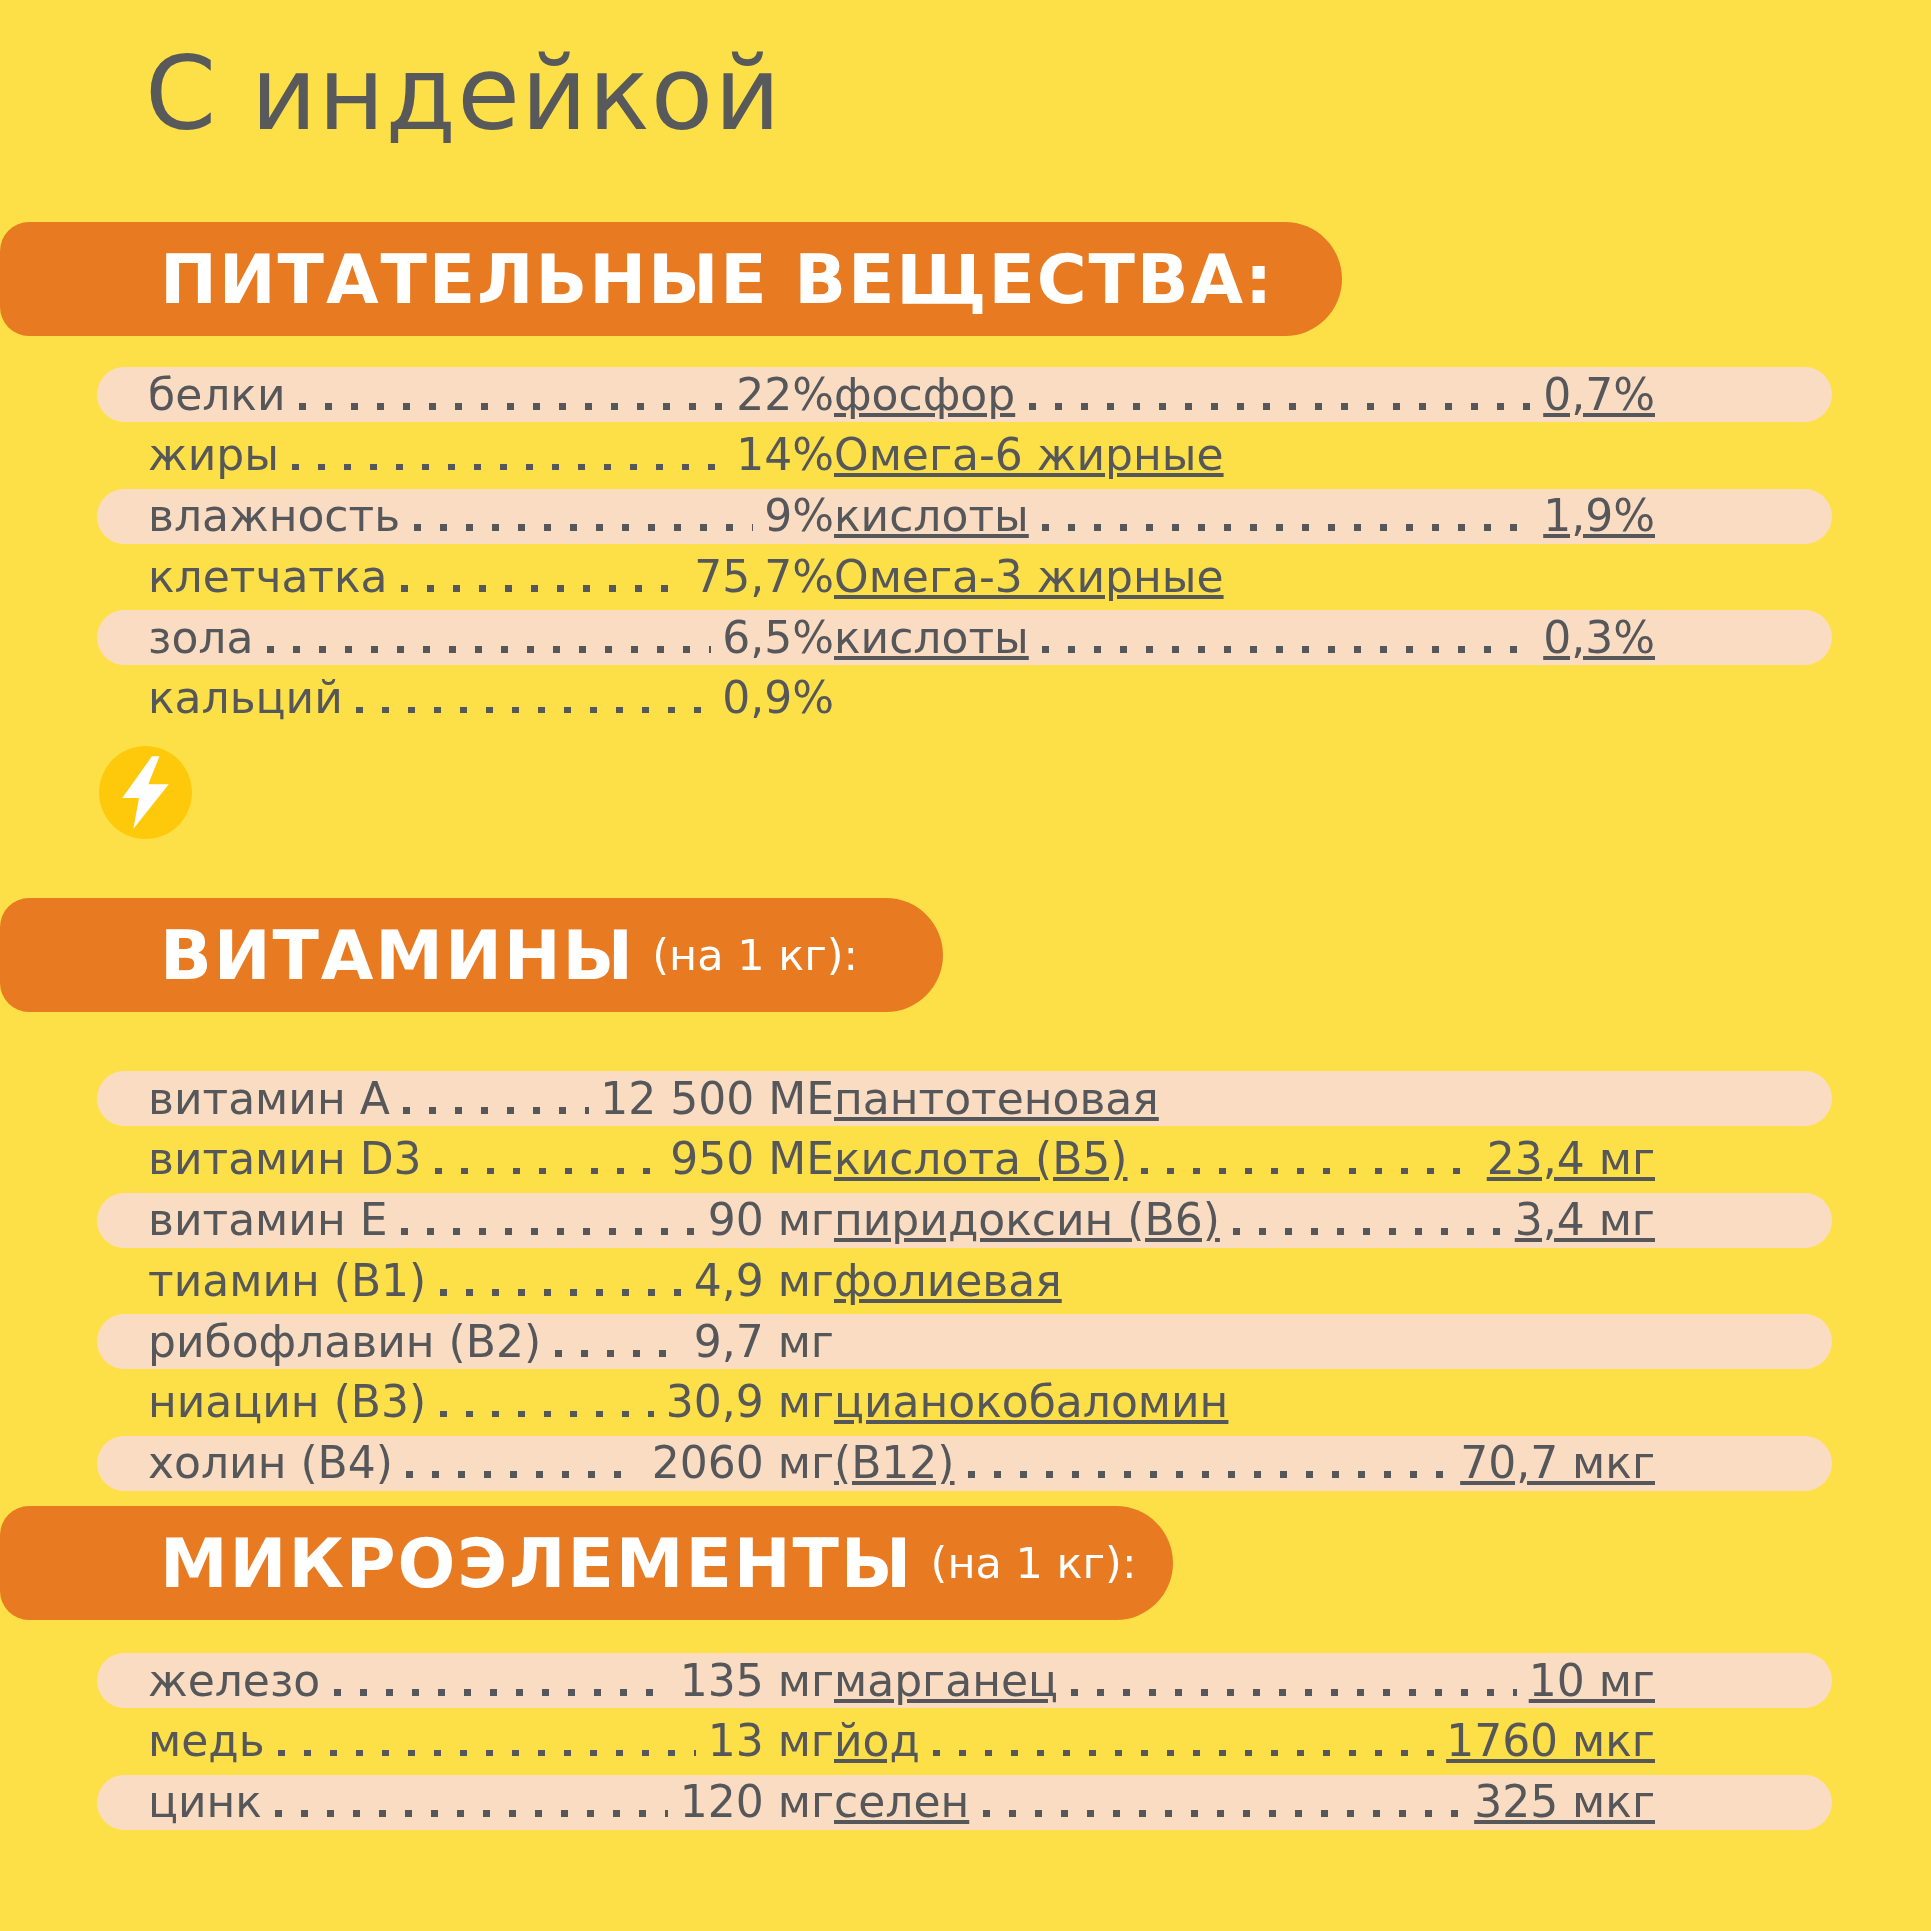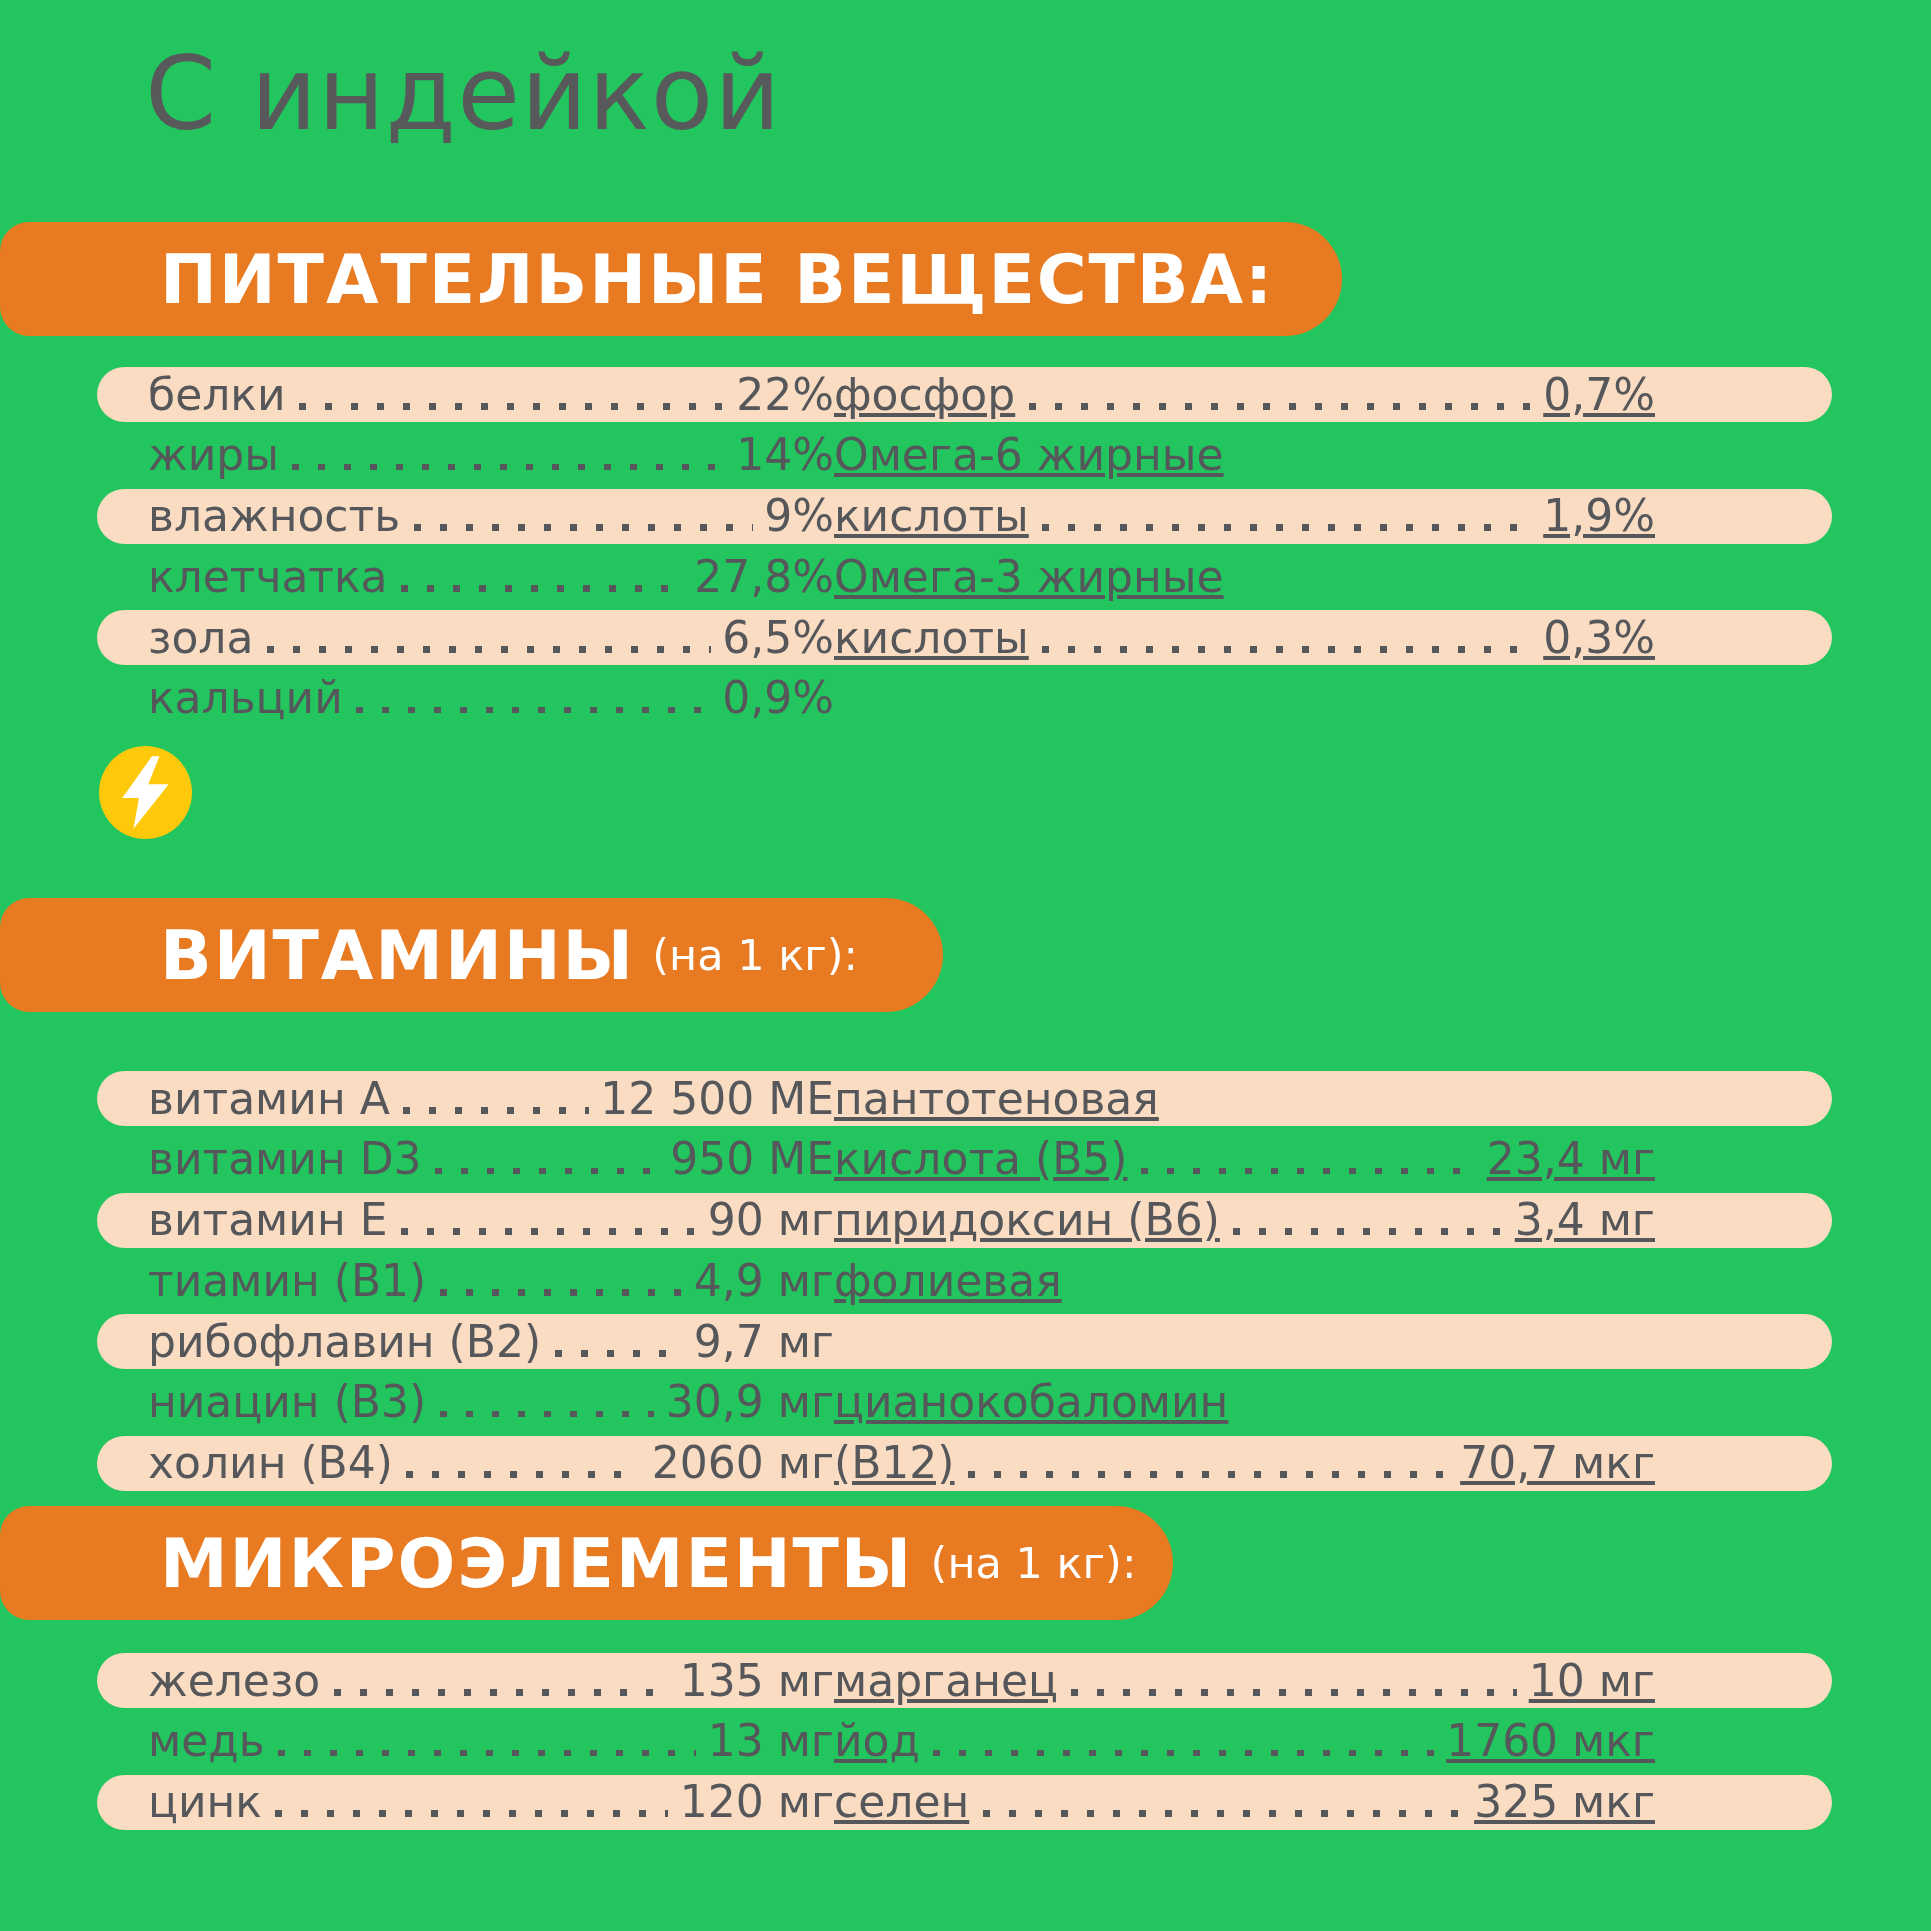--- a/index.html
+++ b/index.html
@@ -1,18 +1,18 @@
 <!DOCTYPE html>
 <html style="--accent: #E87A22; --shade: #FADCC2; --text-color: #55575A; --title-color: #58595B; --banner-text: #FFFFFF;"><head>
 <meta charset="utf-8">
 <style>
   html,body { margin:0; padding:0; background:#ffffff; }
   .page {
     position:relative; width:1931px; height:1931px; overflow:hidden;
-    background:#22c55e;
+    background:#fde047;
     font-family:"DejaVu Sans","Liberation Sans",sans-serif;
   }
   .page-title {
     position:absolute; left:145px; top:35px;
     font-size:102px; line-height:1.15; font-weight:500;
     color:var(--title-color); letter-spacing:1px; white-space:nowrap;
   }
   .banner {
     position:absolute; left:0; height:114px; box-sizing:border-box;
     background:var(--accent);
@@ -103,21 +103,21 @@
         <div class="cell cell-right">
           <span class="lbl">кислоты</span>
           <span class="dots"></span>
           <span class="val">1,9%</span>
         </div>
       </div>
       <div class="row">
         <div class="cell cell-left">
           <span class="lbl">клетчатка</span>
           <span class="dots"></span>
-          <span class="val">27,8%</span>
+          <span class="val">75,7%</span>
         </div>
         <div class="cell cell-right">
           <span class="lbl">Омега-3 жирные</span>
         </div>
       </div>
       <div class="row shaded">
         <div class="cell cell-left">
           <span class="lbl">зола</span>
           <span class="dots"></span>
           <span class="val">6,5%</span>

